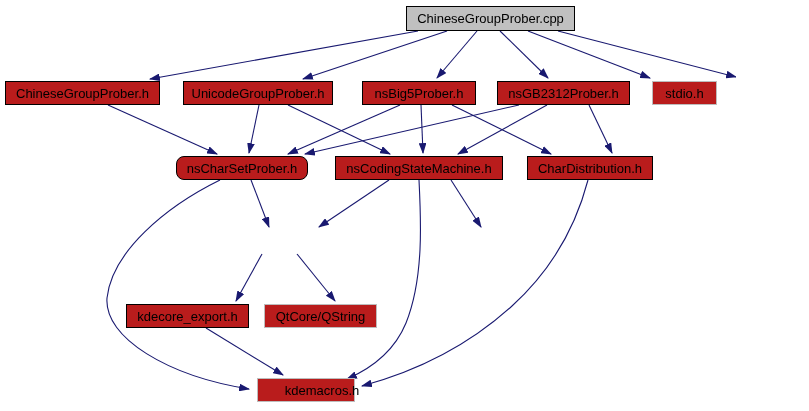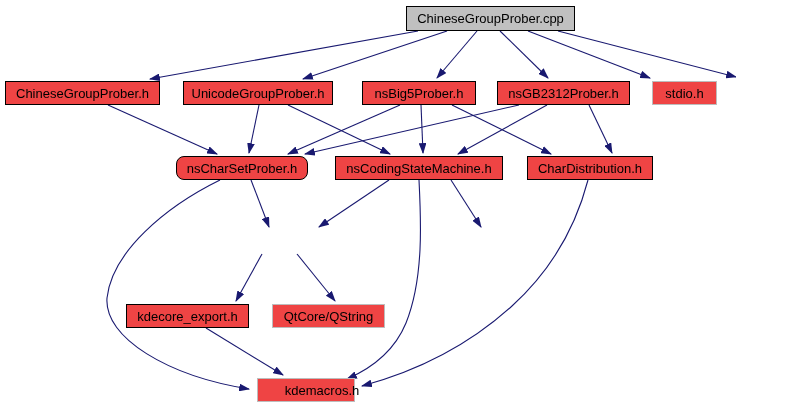--- a/index.html
+++ b/index.html
@@ -8,21 +8,21 @@
     width:736px;height:411px;
     background:#ffffff;
     font-family:"Liberation Sans", sans-serif;
     overflow:hidden;
   }
   .edge-layer{position:absolute;left:0;top:0;width:809px;height:411px;}
   .node{
     position:absolute;
     box-sizing:border-box;
     border:1px solid #000000;
-    background:#ef4444;
+    background:#b91c1c;
     display:flex;align-items:center;justify-content:center;
     font-size:13px;color:#000000;
     white-space:nowrap;
     line-height:1;
   }
   .node.main{background:#c0c0c0;}
   .node.ext{border-color:#bdbdbd;}
   .node span{display:block;padding:0 3px;}
 </style>
 </head>
@@ -87,19 +87,19 @@
     </div>
   <div class="node" style="left: 335px; top: 156px; width: 168px; height: 24px;">
       <span>nsCodingStateMachine.h</span>
     </div>
   <div class="node" style="left: 527px; top: 156px; width: 126px; height: 24px;">
       <span>CharDistribution.h</span>
     </div>
   <div class="node" style="left: 126px; top: 304px; width: 123px; height: 24px;">
       <span>kdecore_export.h</span>
     </div>
-  <div class="node ext" style="left: 272px; top: 304px; width: 113px; height: 24px;">
+  <div class="node ext" style="left: 264px; top: 304px; width: 113px; height: 24px;">
       <span>QtCore/QString</span>
     </div>
   <div class="node ext" style="left: 257px; top: 378px; width: 98px; height: 24px; padding-left: 32px;">
       <span>kdemacros.h</span>
     </div>
 </div>
 
 </body></html>

